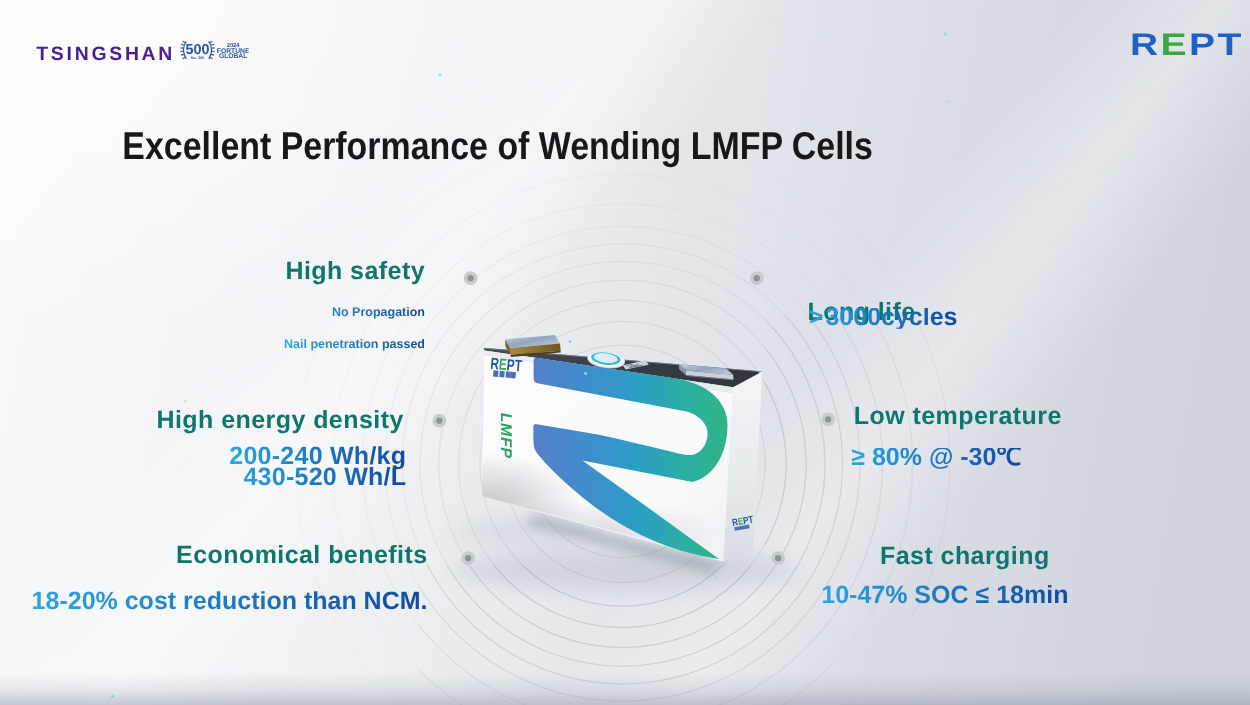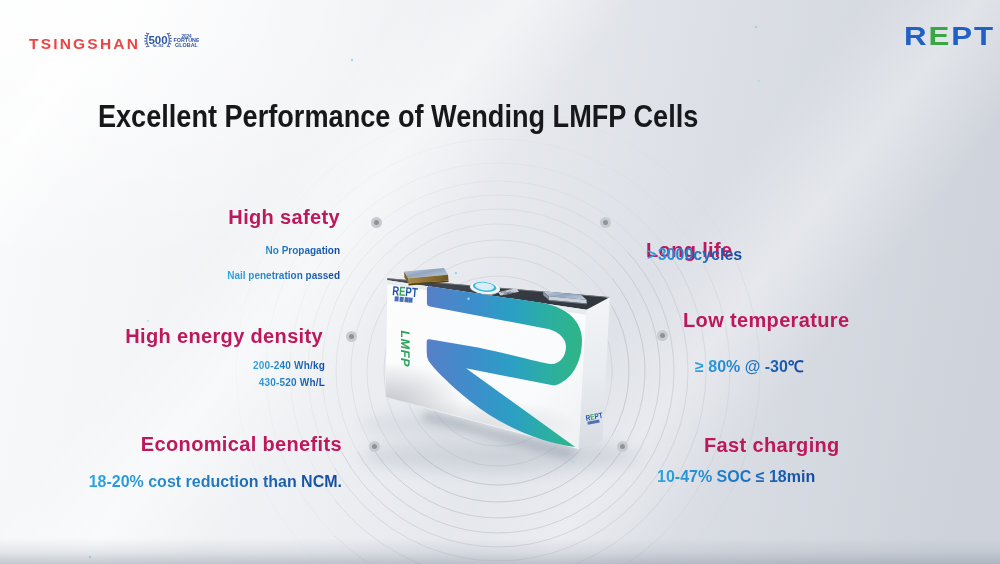--- a/index.html
+++ b/index.html
@@ -8,26 +8,26 @@
   background:
     radial-gradient(750px 450px at 5% 0%, rgba(255,255,255,0.9) 0%, rgba(255,255,255,0) 60%),
     linear-gradient(100deg,#f9fafb 0%,#eef0f3 35%,#dbdee5 68%,#ced3db 95%);}
 .streak{position:absolute;inset:0;
   background:linear-gradient(128deg, rgba(255,255,255,0) 4%, rgba(255,255,255,0.55) 9%, rgba(255,255,255,0) 15%, rgba(255,255,255,0) 28%, rgba(255,255,255,0.5) 36%, rgba(255,255,255,0) 44%, rgba(255,255,255,0) 60%, rgba(255,255,255,0.35) 68%, rgba(255,255,255,0) 76%);}
 .bottomshade{position:absolute;left:0;right:0;bottom:0;height:26px;
   background:linear-gradient(180deg, rgba(165,172,183,0) 0%, rgba(154,162,175,0.22) 55%, rgba(143,151,165,0.5) 100%);}
 .abs{position:absolute;}
 .title{left:0;width:796px;top:99px;text-align:center;font-size:31px;font-weight:bold;color:#17181a;}
 .title span{display:inline-block;transform:scaleX(0.875);transform-origin:center;white-space:nowrap;}
-.gh{font-size:20px;font-weight:bold;color:#be185d;white-space:nowrap;letter-spacing:0.35px;}
-.bt{font-size:16px;font-weight:bold;white-space:nowrap;line-height:17px;
+.gh{font-size:20px;font-weight:bold;color:#0f766e;white-space:nowrap;letter-spacing:0.35px;}
+.bt{font-size:20px;font-weight:bold;white-space:nowrap;line-height:17px;
   background:linear-gradient(90deg,#2ba6e2 0%,#1349a1 100%);
   -webkit-background-clip:text;background-clip:text;color:transparent;}
 .bts{font-size:10px;line-height:25px;}
-.btw{font-size:10px;line-height:17px;letter-spacing:0.2px;}
+.btw{font-size:20px;line-height:17px;letter-spacing:0.2px;}
 .dot{width:11px;height:11px;border-radius:50%;background:#c7cbd0;}
 .dot:after{content:"";position:absolute;left:2.7px;top:2.7px;width:5.6px;height:5.6px;border-radius:50%;background:#8f9297;}
 .r{text-align:right;}
 </style>
 </head>
 <body>
 <div class="streak"></div>
 
 <svg class="abs" style="left:0;top:0" width="1000" height="564" viewBox="0 0 1000 564">
   <defs>
@@ -197,21 +197,21 @@
     <div style="width:4px;height:5.2px;background:#2a56a8;opacity:0.85"></div>
     <div style="width:4px;height:5.2px;background:#2a56a8;opacity:0.85"></div>
   </div>
 </div>
 <div class="abs" style="left:411.5px;top:332px;font-size:12.5px;font-weight:bold;color:#2aa45c;transform:rotate(90deg) skewX(-12deg);transform-origin:left top;letter-spacing:0.6px;">LMFP</div>
 <div class="abs" style="left:585px;top:414px;transform:rotate(-10deg);transform-origin:left top;">
   <div style="font-size:8px;font-weight:bold;color:#2053ae;transform:scaleX(0.8);transform-origin:left top;">R<span style="color:#33a852;">E</span>PT</div>
   <div style="margin-top:-1px;margin-left:1px;width:12px;height:3px;background:#2a56a8;opacity:0.8"></div>
 </div>
 
-<div class="abs" style="left:29px;top:35px;font-size:15.5px;font-weight:bold;color:#ef4444;letter-spacing:2.2px;">TSINGSHAN</div>
+<div class="abs" style="left:29px;top:35px;font-size:15.5px;font-weight:bold;color:#4c1d95;letter-spacing:2.2px;">TSINGSHAN</div>
 <svg class="abs" style="left:143px;top:31px;" width="56" height="18" viewBox="0 0 56 18">
   <g stroke="#2e55a5" fill="none" stroke-width="1">
     <path d="M6,2 C3,6 3,12 6,16"></path>
     <path d="M5,3 l-2,-1 M4,5 l-2.2,-0.6 M3.6,7.5 l-2.3,-0.2 M3.5,10 l-2.3,0.2 M4,12.5 l-2.2,0.6 M5,15 l-2,1"></path>
     <path d="M24,2 C27,6 27,12 24,16"></path>
     <path d="M25,3 l2,-1 M26,5 l2.2,-0.6 M26.4,7.5 l2.3,-0.2 M26.5,10 l2.3,0.2 M26,12.5 l2.2,0.6 M25,15 l2,1"></path>
   </g>
   <text x="15" y="12.5" font-size="11.5" font-weight="bold" fill="#2e55a5" text-anchor="middle" font-family="Liberation Sans">500</text>
   <text x="15" y="16" font-size="3" font-weight="bold" fill="#2e55a5" text-anchor="middle" font-family="Liberation Sans">No. 365</text>
   <text x="43.5" y="6.5" font-size="4.6" font-weight="bold" fill="#2e55a5" text-anchor="middle" font-family="Liberation Sans">2024</text>
@@ -225,22 +225,22 @@
 
 <div class="abs gh r" style="right:660px;top:206px;">High safety</div>
 <div class="abs bt bts r" style="right:660px;top:238px;">No Propagation<br>Nail penetration passed</div>
 <div class="abs gh r" style="right:677px;top:325px;">High energy density</div>
 <div class="abs bt btw r" style="right:675px;top:357px;">200-240 Wh/kg<br>430-520 Wh/L</div>
 <div class="abs gh r" style="right:658px;top:433px;">Economical benefits</div>
 <div class="abs bt r" style="right:658px;top:473px;">18-20% cost reduction than NCM.</div>
 
 <div class="abs gh" style="left:646px;top:211px;margin-top:28px;">Long life</div>
 <div class="abs bt" style="left:647px;top:246px;">&gt; 3000cycles</div>
-<div class="abs gh" style="left:683px;top:309px;">Low temperature</div>
-<div class="abs bt" style="left:695px;top:358px;">≥ 80% @ -30℃</div>
+<div class="abs gh" style="left:683px;top:322px;">Low temperature</div>
+<div class="abs bt" style="left:681px;top:358px;">≥ 80% @ -30℃</div>
 <div class="abs gh" style="left:661px;top:434px;margin-left:43px;">Fast charging</div>
 <div class="abs bt" style="left:657px;top:468px;">10-47% SOC ≤ 18min</div>
 
 <div class="abs dot" style="left:371px;top:217px;"></div>
 <div class="abs dot" style="left:346px;top:331px;"></div>
 <div class="abs dot" style="left:369px;top:441px;"></div>
 <div class="abs dot" style="left:600px;top:217px;"></div>
 <div class="abs dot" style="left:657px;top:330px;"></div>
 <div class="abs dot" style="left:617px;top:441px;"></div>
 

